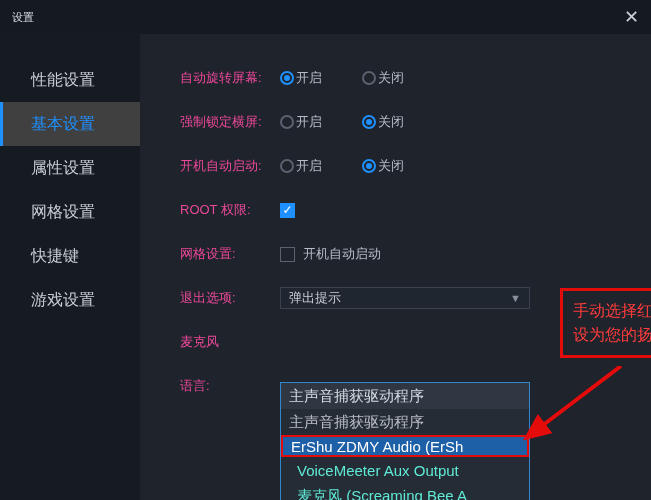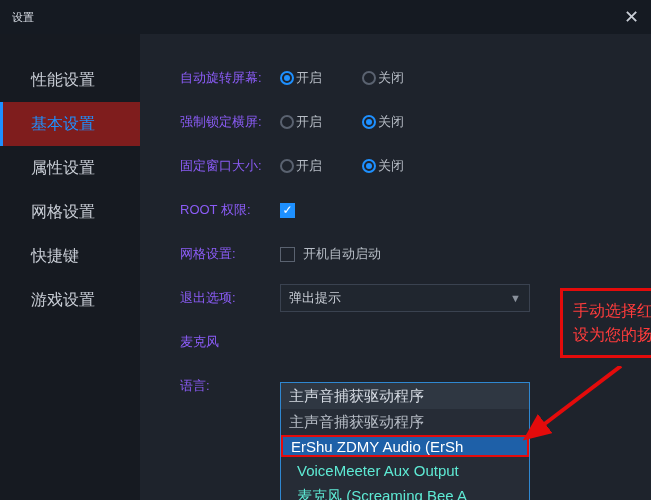--- a/index.html
+++ b/index.html
@@ -38,35 +38,35 @@
     align-items: center;
     padding-left: 28px;
     color: #c9ced6;
     font-size: 16px;
     cursor: pointer;
     border-left: 3px solid transparent;
   }
   .sidebar-item.active {
     color: #1e90ff;
     border-left-color: #1e90ff;
-    background: #7f1d1d;
+    background: #404040;
   }
   .content {
     flex: 1;
     padding: 22px 20px 20px 40px;
     position: relative;
   }
   .row {
     display: flex;
     align-items: center;
     height: 44px;
   }
   .row .label {
     width: 100px;
-    color: #8b5cf6;
+    color: #ec4899;
     font-size: 13px;
   }
   .radio-group { display: flex; gap: 40px; }
   .radio {
     display: flex;
     align-items: center;
     gap: 2px;
     cursor: pointer;
     color: #b7bdc6;
   }
@@ -85,21 +85,21 @@
     display: flex; align-items: center; gap: 8px; cursor: pointer;
     color: #b7bdc6;
   }
   .checkbox .box {
     width: 15px; height: 15px; border: 1px solid #5a6270;
     display: inline-flex; align-items: center; justify-content: center;
     font-size: 12px; color: #fff;
   }
   .checkbox.checked .box { background: #1e90ff; border-color: #1e90ff; }
   .select {
-    width: 250px; height: 28px;
+    width: 250px; height: 22px;
     border: 1px solid #3a4250;
     background: #20262f;
     display: flex; align-items: center; justify-content: space-between;
     padding: 0 8px;
     color: #c9ced6;
     cursor: pointer;
   }
   .select .chev { font-size: 11px; color: #8a919c; }
   .dropdown {
     position: absolute;
@@ -207,21 +207,21 @@
             <span>开启</span>
           </div>
         <div class="radio selected">
             <span class="circ"></span>
             <span>关闭</span>
           </div>
       </div>
     </div>
 
     <div class="row">
-      <span class="label">固定窗口大小:</span>
+      <span class="label">开机自动启动:</span>
       <div class="radio-group">
         <div class="radio">
             <span class="circ"></span>
             <span>开启</span>
           </div>
         <div class="radio selected">
             <span class="circ"></span>
             <span>关闭</span>
           </div>
       </div>

